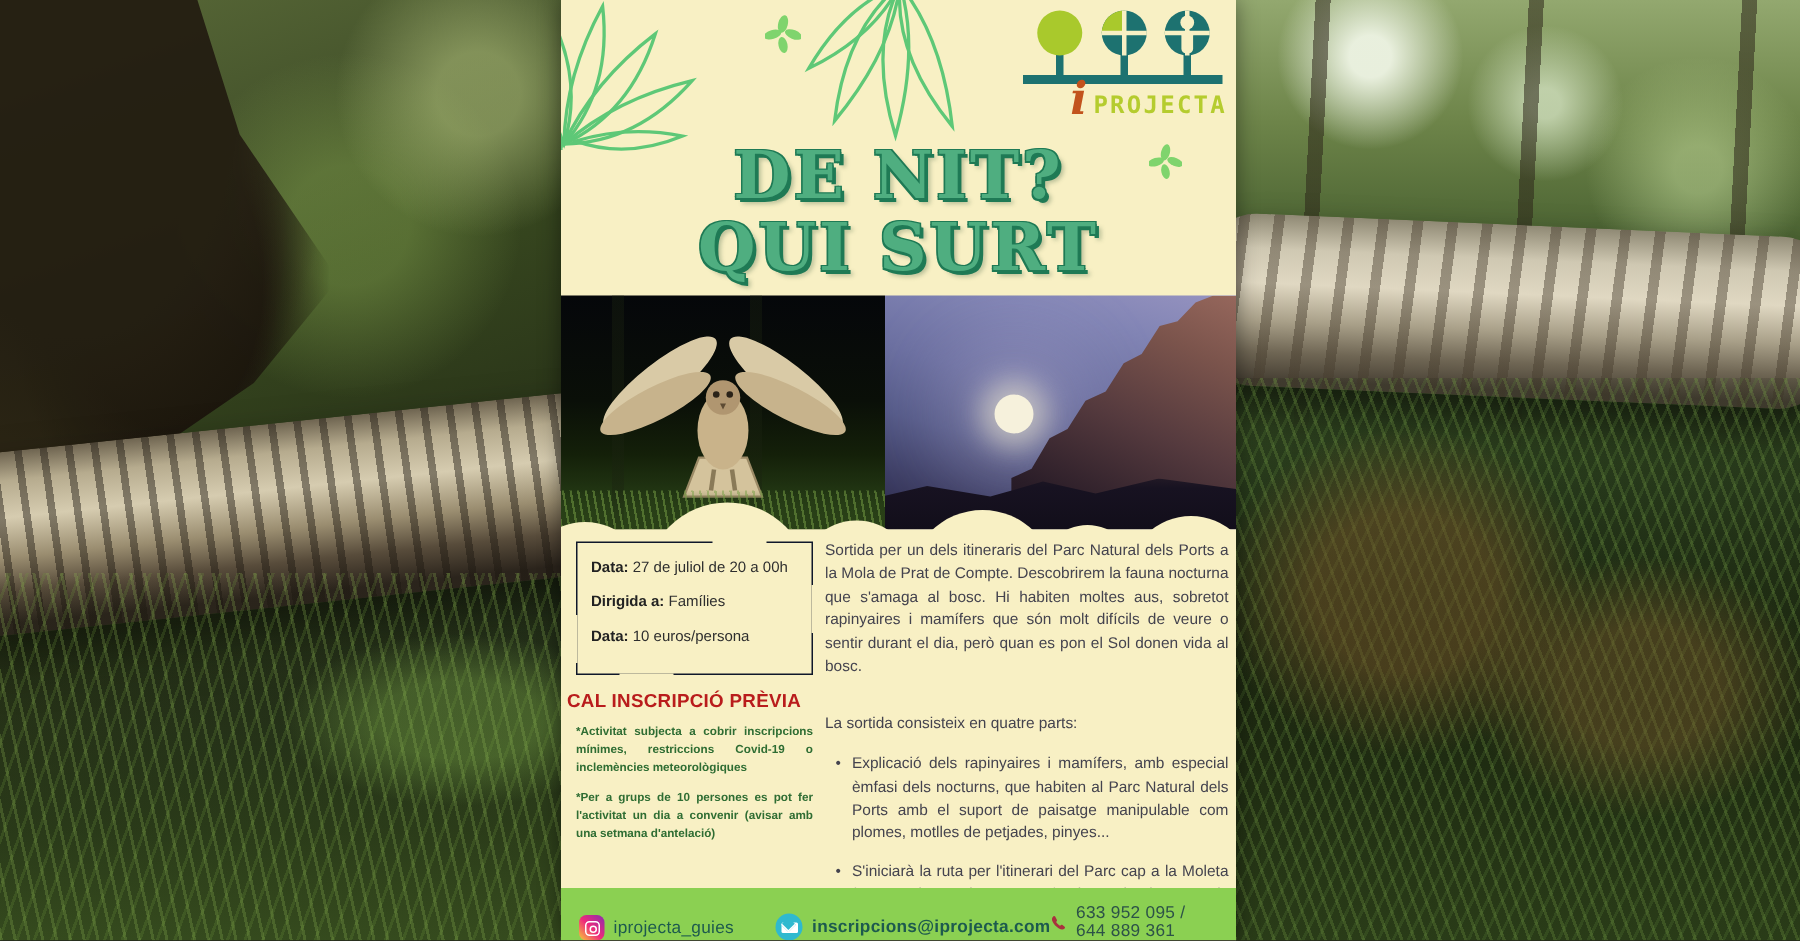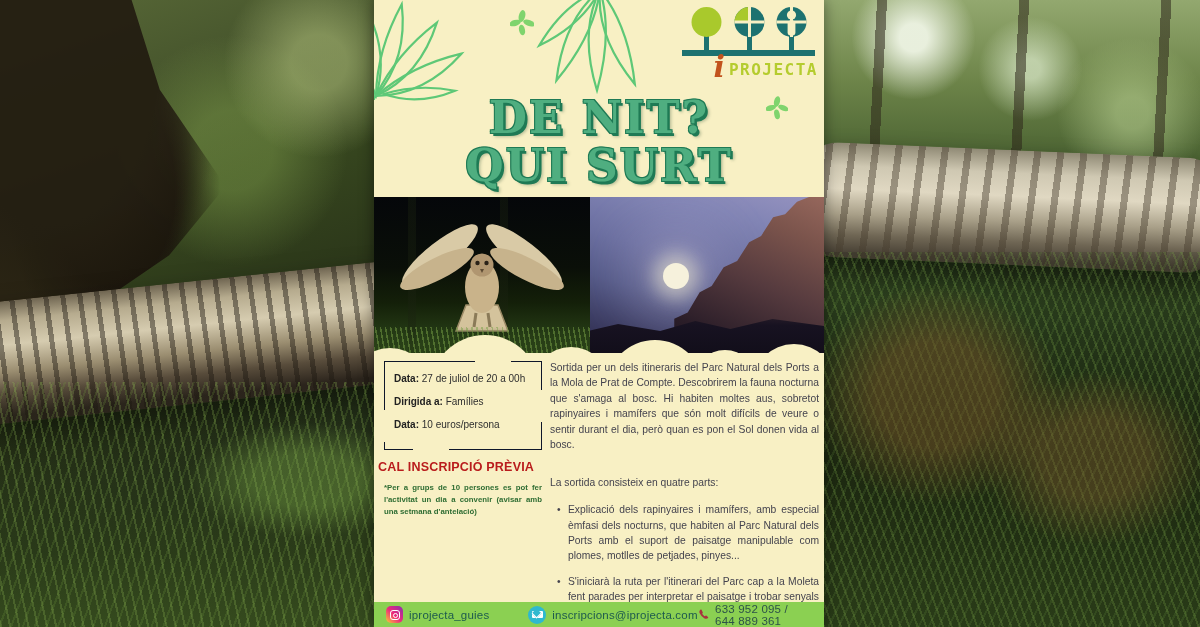--- a/index.html
+++ b/index.html
@@ -128,26 +128,26 @@
   .note{margin:8px 0 0 6px;font-size:7.8px;font-weight:700;color:#2f6d33;
         line-height:1.55;text-align:justify;width:158px;}
   .col-right{position:absolute;left:176px;top:7px;right:5px;color:#44434e;}
   .intro,.parts{margin:0;font-size:10.3px;line-height:1.5;text-align:justify;}
   .parts{margin-top:22px;}
   .desc-list{margin:12px 0 0 0;padding:0 0 0 18px;list-style:none;}
   .desc-list li{position:relative;margin-bottom:10px;font-size:10.3px;line-height:1.5;text-align:justify;}
   .desc-list li::before{content:"\2022";position:absolute;left:-11px;top:0;color:#44434e;}
 
   
-  .footer{position:absolute;left:0;right:0;bottom:0;height:25px;background:#8bd052;
-    display:flex;align-items:center;padding:0 10px;box-sizing:border-box;
+  .footer{position:absolute;left:0;right:0;bottom:0;height:35px;background:#8bd052;
+    display:flex;align-items:flex-end;padding:0 10px;box-sizing:border-box;
     color:#1d5a4e;font-size:11.5px;letter-spacing:.2px;}
   .contact{display:flex;align-items:center;gap:6px;}
   .contact.ig{margin-left:2px;}
-  .contact.mail{margin-left:39px;}
+  .contact.mail{margin-left:28px;font-weight:bold;}
   .contact.phone{margin-left:auto;margin-right:4px;color:#2c5248;}
   .ig-badge{width:17px;height:17px;border-radius:5px;position:relative;
     background:linear-gradient(45deg,#f9ce34 0%,#ee2a7b 48%,#8a2db0 100%);}
   .ig-badge::before{content:"";position:absolute;left:3.5px;top:3.5px;width:8px;height:8px;
     border:1.4px solid #fff;border-radius:3px;}
   .ig-badge::after{content:"";position:absolute;left:6.8px;top:6.8px;width:3.4px;height:3.4px;
     border:1.2px solid #fff;border-radius:50%;}
   .mail-badge{width:18px;height:18px;border-radius:50%;background:#2fb9cf;position:relative;}
   .mail-badge::before{content:"";position:absolute;left:3.5px;top:5.5px;width:11px;height:7px;
     background:#fff;border-radius:1px;}
@@ -283,20 +283,21 @@
             <b>Data:</b>
             <span>27 de juliol de 20 a 00h</span></p>
           <p class="drow">
             <b>Dirigida a:</b>
             <span>Famílies</span></p>
           <p class="drow">
             <b>Data:</b>
             <span>10 euros/persona</span></p>
         </div>
         <h2 class="insc-heading">CAL INSCRIPCIÓ PRÈVIA</h2>
+        <p class="note">*Activitat subjecta a cobrir inscripcions mínimes, restriccions Covid-19 o inclemències meteorològiques</p>
         <p class="note">*Per a grups de 10 persones es pot fer l'activitat un dia a convenir (avisar amb una setmana d'antelació)</p>
       </div>
 
       <div class="col-right">
         <p class="intro">Sortida per un dels itineraris del Parc Natural dels Ports a la Mola de Prat de Compte. Descobrirem la fauna nocturna que s'amaga al bosc. Hi habiten moltes aus, sobretot rapinyaires i mamífers que són molt difícils de veure o sentir durant el dia, però quan es pon el Sol donen vida al bosc.</p>
         <p class="parts">La sortida consisteix en quatre parts:</p>
         <ul class="desc-list">
           <li><span>Explicació dels rapinyaires i mamífers, amb especial èmfasi dels nocturns, que habiten al Parc Natural dels Ports amb el suport de paisatge manipulable com plomes, motlles de petjades, pinyes...</span></li>
           <li><span>S'iniciarà la ruta per l'itinerari del Parc cap a la Moleta fent parades per interpretar el paisatge i trobar senyals de vida al bosc.</span></li>
           <li><span>Dalt de la Mola de Prat de Compte farem una parada per veure la panoràmica de la Terra Alta de nit i soparem a la llum de la lluna.</span></li>

